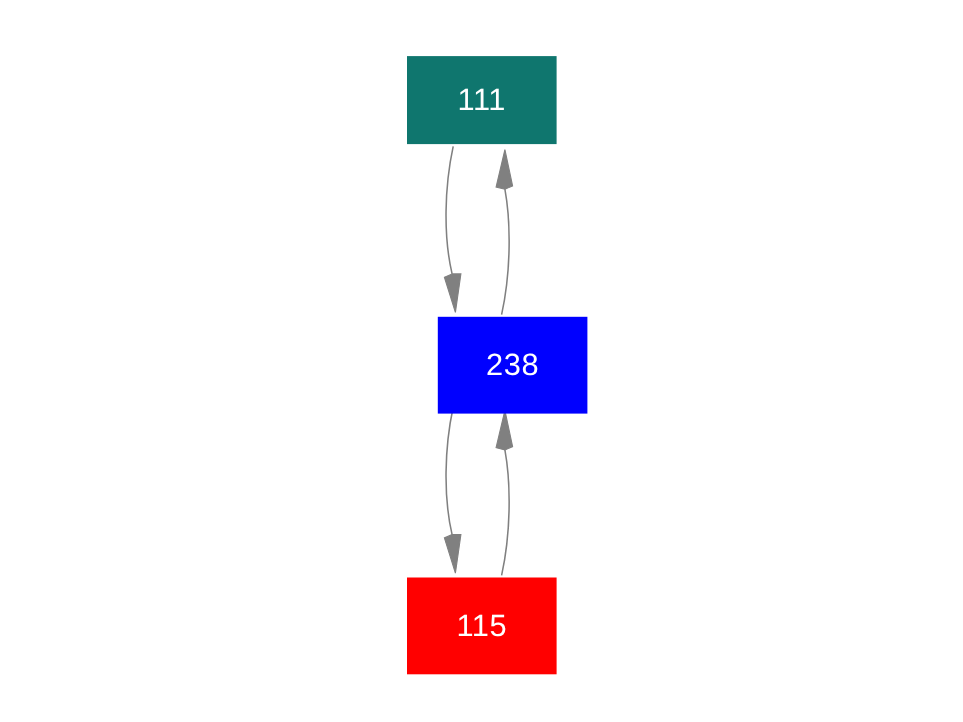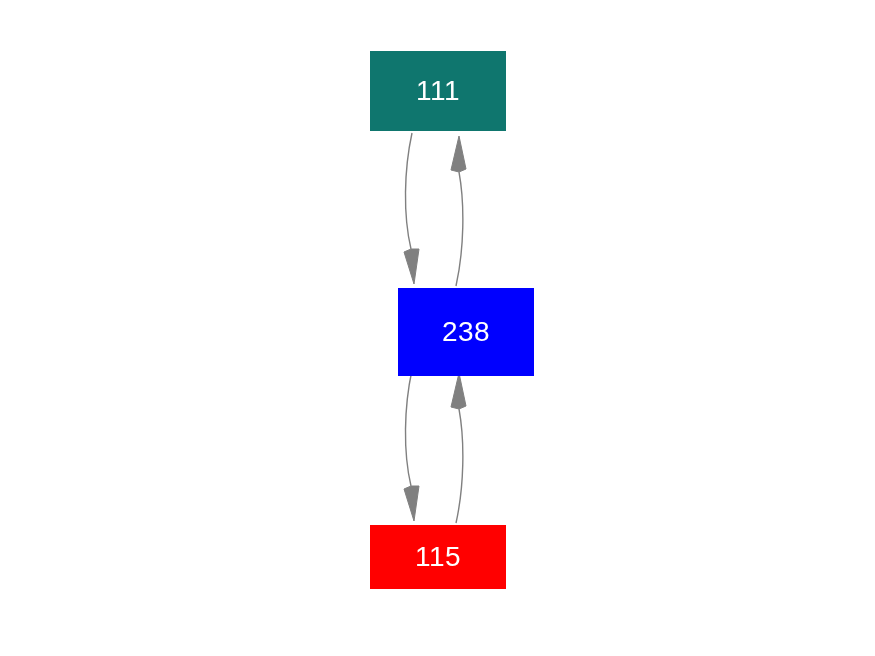--- a/index.html
+++ b/index.html
@@ -76,17 +76,17 @@
   </svg>
 
   <div class="node" style="left:370px; top:51px; width:136px; height:80px; background:#0f766e;">
     <span class="node-label">111</span>
   </div>
 
   <div class="node" style="left:370px; top:288px; width:136px; height:88px; background:#0000FF;margin-left:28px;">
     <span class="node-label">238</span>
   </div>
 
-  <div class="node" style="left:370px; top:525px; width:136px; height:64px; background:#FF0000;">
+  <div class="node" style="left:370px; top:525px; width:136px; height:88px; background:#FF0000;">
     <span class="node-label">115</span>
   </div>
 
 </div>
 
 </body></html>

